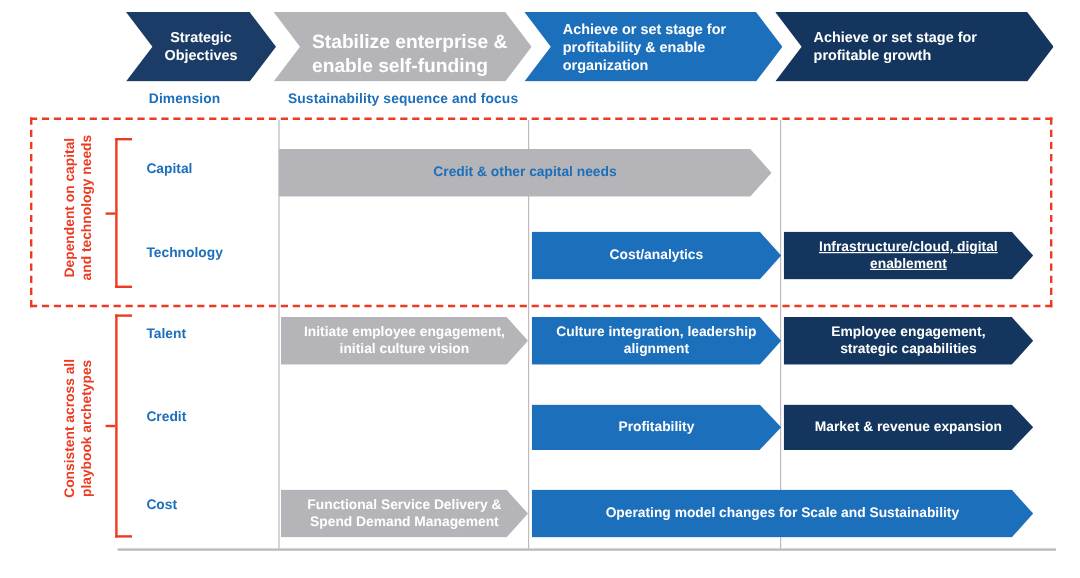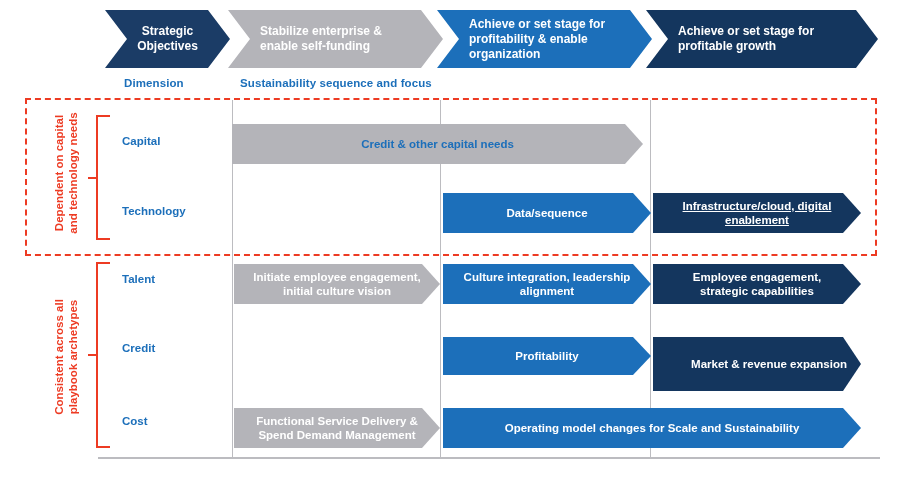--- a/index.html
+++ b/index.html
@@ -120,21 +120,21 @@
 </head>
 <body>
 
 <div id="canvas">
 
   <div class="chev notch c-darkblue" style="left:105px; top:10px; width:125px; height:58px; font-size:12px;text-align:center;">
     <span style="white-space:pre-line;">Strategic
 Objectives</span>
   </div>
 
-  <div class="chev notch c-gray" style="left:228px; top:10px; width:215px; height:58px; font-size:12px; justify-content:flex-start; padding-left:32px; text-align:left;">
+  <div class="chev notch c-gray" style="left:228px; top:10px; width:215px; height:58px; font-size:16px; justify-content:flex-start; padding-left:32px; text-align:left;align-items:flex-end;">
     <span style="white-space:pre-line;">Stabilize enterprise &amp;
 enable  self-funding</span>
   </div>
 
   <div class="chev notch c-blue" style="left:437px; top:10px; width:215px; height:58px; font-size:12px; justify-content:flex-start; padding-left:32px; text-align:left;">
     <span style="white-space:pre-line;">Achieve or set stage for
 profitability &amp; enable
 organization</span>
   </div>
 
@@ -187,21 +187,21 @@
   </div>
   <div class="dim-label" style="left:122px; top:415px;">
     <span>Cost</span>
   </div>
 
   <div class="chev small flat c-gray" style="left:232px; top:124px; width:411px; height:40px;">
     <span class="txt-blue fs115" style="white-space:pre-line;">Credit &amp; other capital needs</span>
   </div>
 
   <div class="chev small flat c-blue" style="left:443px; top:193px; width:208px; height:40px;">
-    <span class="txt-white fs115" style="white-space:pre-line;">Data/sequence</span>
+    <span class="txt-white fs115" style="white-space:pre-line;">Cost/analytics</span>
   </div>
   <div class="chev small flat c-navy" style="left:653px; top:193px; width:208px; height:40px;text-decoration:underline;">
     <span class="txt-white fs115" style="white-space:pre-line;">Infrastructure/cloud, digital
 enablement</span>
   </div>
 
   <div class="chev small flat c-gray" style="left:234px; top:264px; width:206px; height:40px;">
     <span class="txt-white fs115" style="white-space:pre-line;">Initiate employee engagement,
 initial culture vision</span>
   </div>
@@ -210,21 +210,21 @@
 alignment</span>
   </div>
   <div class="chev small flat c-navy" style="left:653px; top:264px; width:208px; height:40px;">
     <span class="txt-white fs115" style="white-space:pre-line;">Employee engagement,
 strategic capabilities</span>
   </div>
 
   <div class="chev small flat c-blue" style="left:443px; top:337px; width:208px; height:38px;">
     <span class="txt-white fs115" style="white-space:pre-line;">Profitability</span>
   </div>
-  <div class="chev small flat c-navy" style="left:653px; top:337px; width:208px; height:54px;justify-content:flex-end;">
+  <div class="chev small flat c-navy" style="left:653px; top:337px; width:208px; height:38px;">
     <span class="txt-white fs115" style="white-space:pre-line;">Market &amp; revenue expansion</span>
   </div>
 
   <div class="chev small flat c-gray" style="left:234px; top:408px; width:206px; height:40px;">
     <span class="txt-white fs115" style="white-space:pre-line;">Functional Service Delivery &amp;
 Spend Demand Management</span>
   </div>
   <div class="chev small flat c-blue" style="left:443px; top:408px; width:418px; height:40px;">
     <span class="txt-white fs115" style="white-space:pre-line;">Operating model changes for Scale and Sustainability</span>
   </div>

